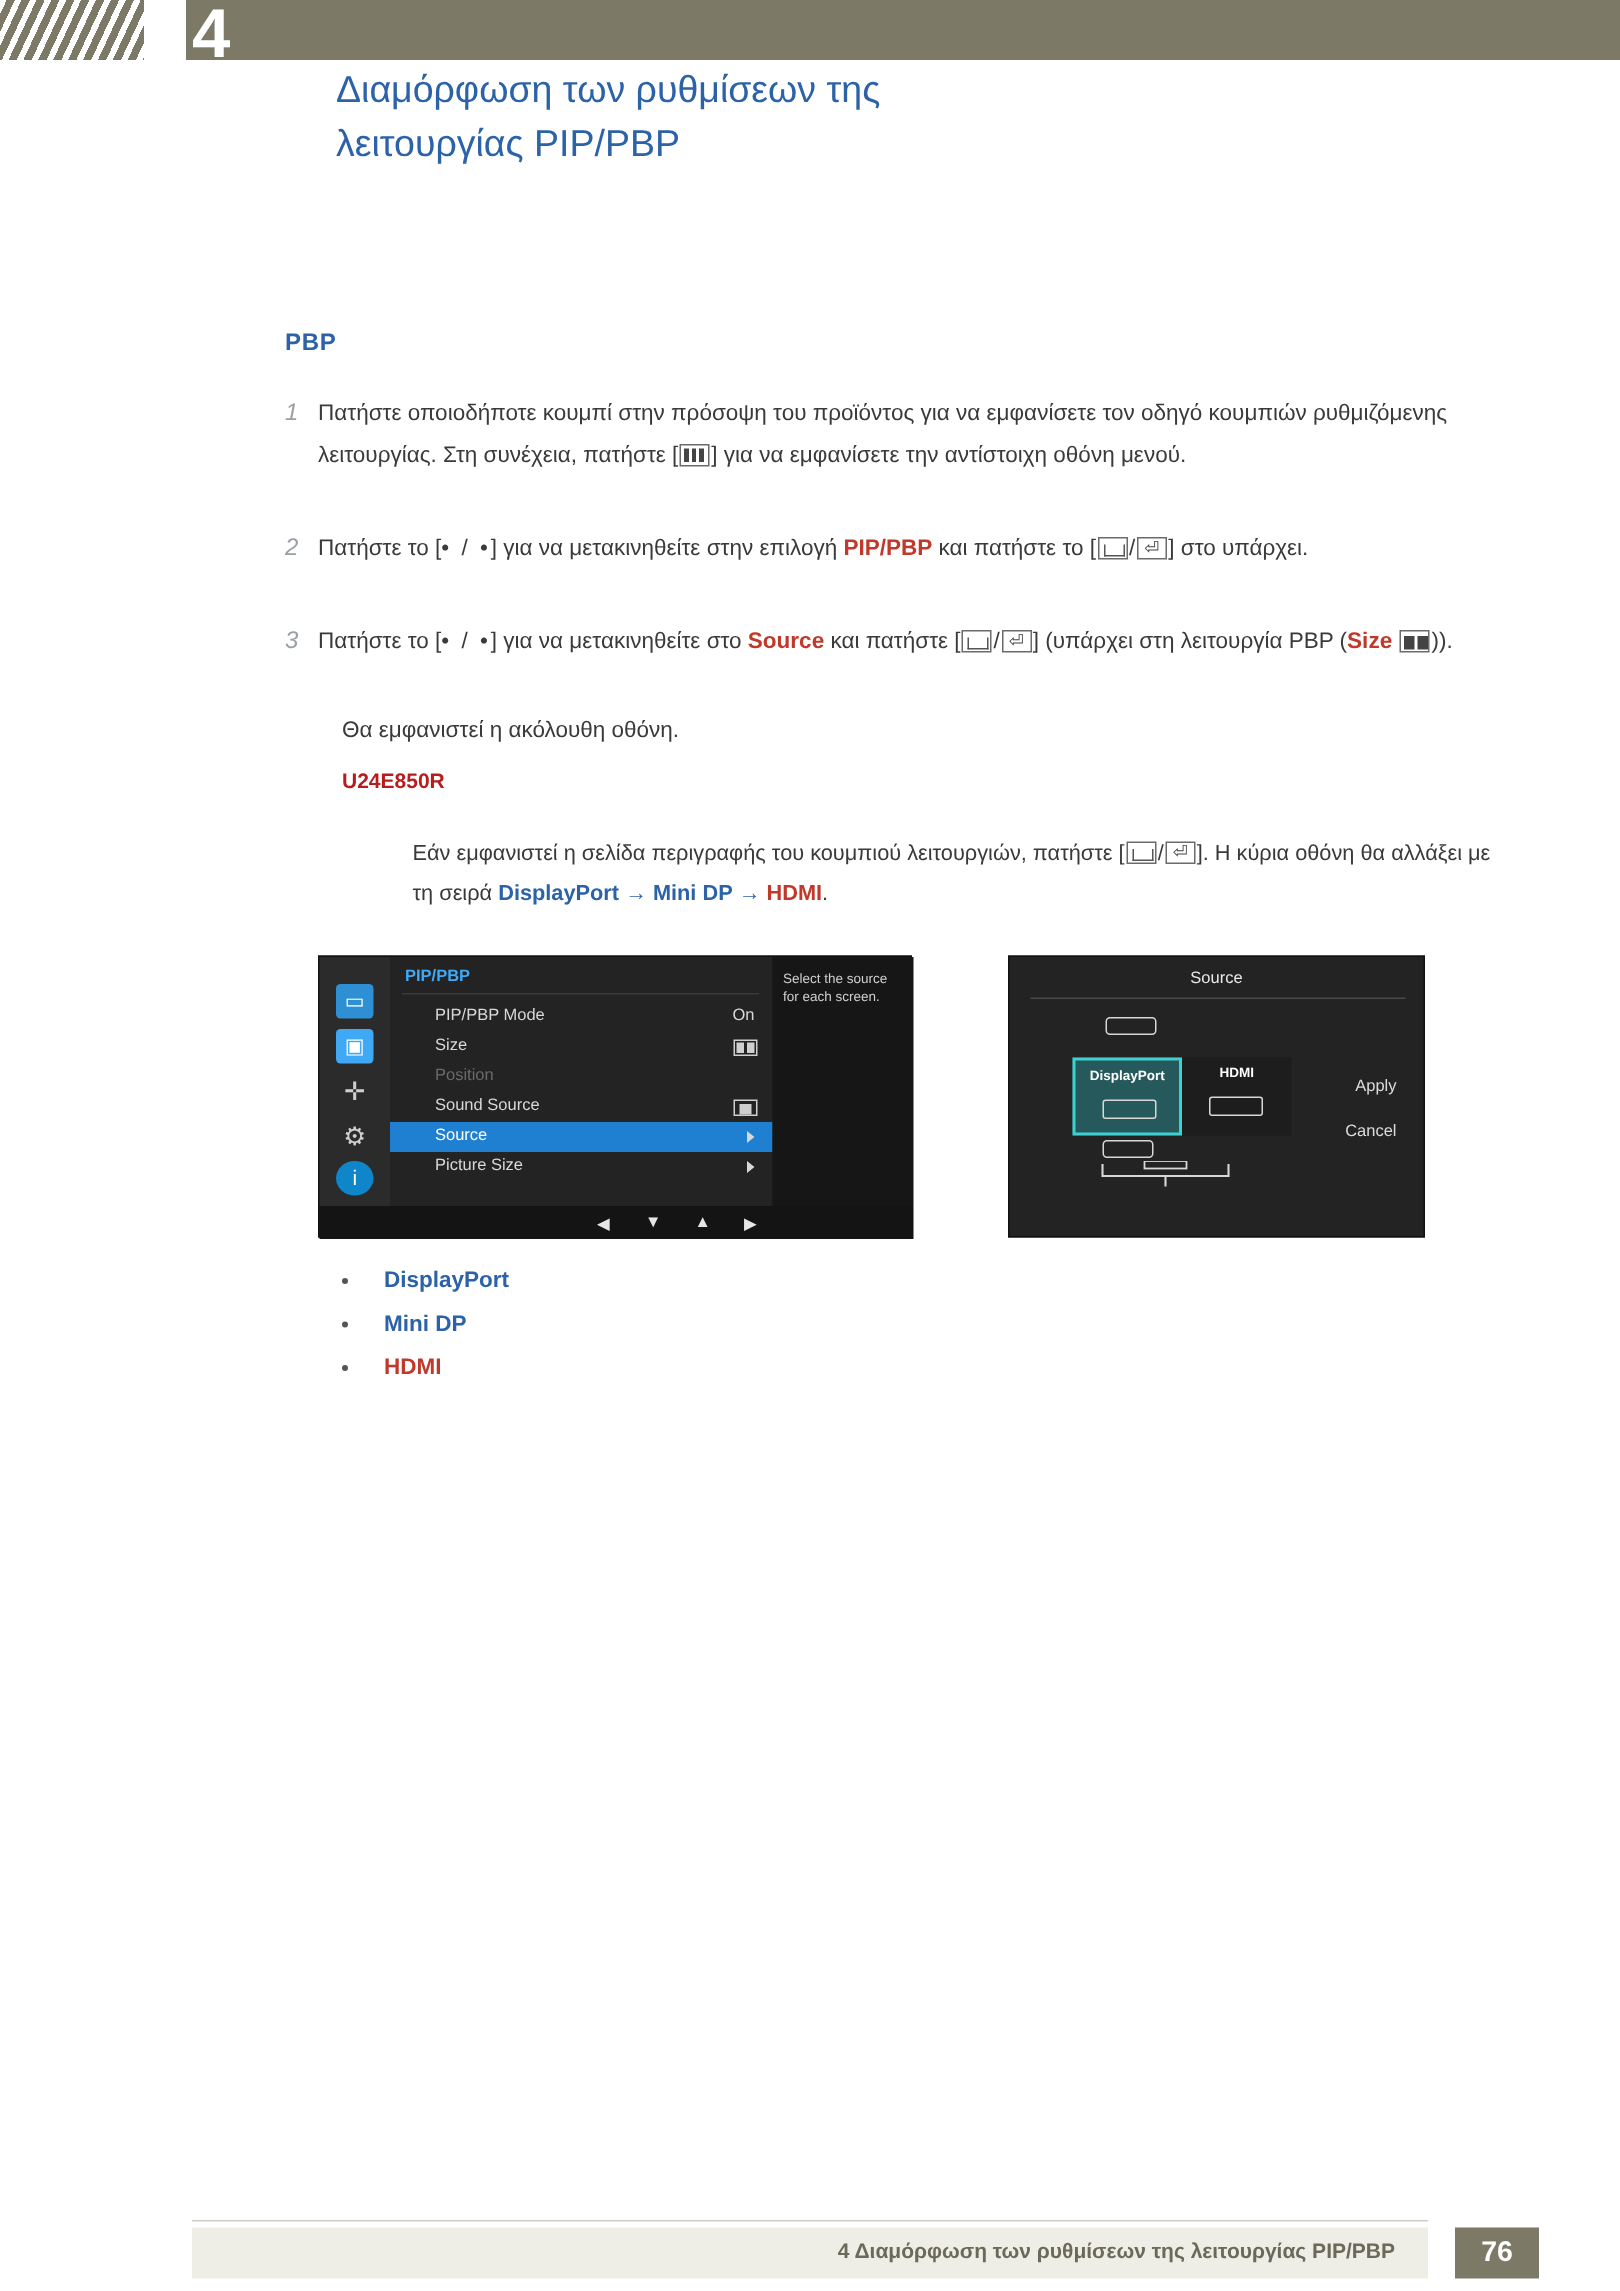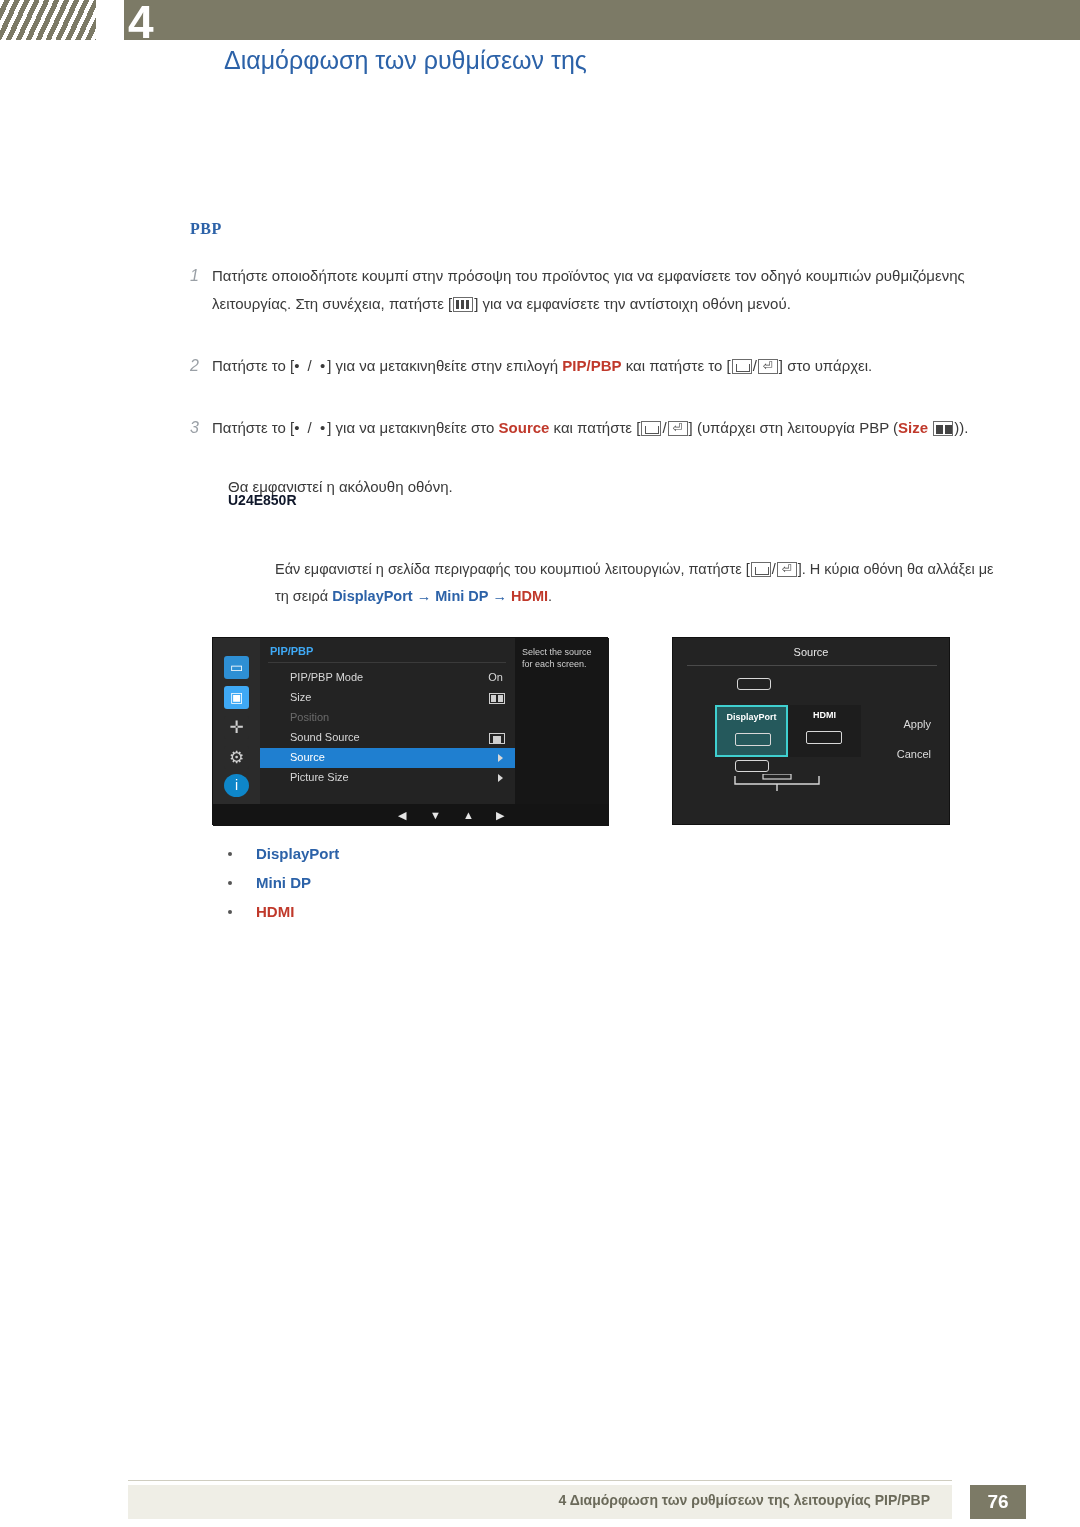--- a/index.html
+++ b/index.html
@@ -34,33 +34,33 @@
     position:absolute; top:42px; left:224px; width:700px;
     font-size:25px; font-weight:normal; color:#2c62a8;
     line-height:36px;
   }
 
   
   .content { position:absolute; top:0; left:0; width:1080px; height:1527px; }
 
   .sec-title {
     position:absolute; left:190px; top:220px;
-    font-size:16px; font-weight:bold; color:#2c62a8; letter-spacing:0.5px;font-family:Liberation Serif, serif;
+    font-size:16px; font-weight:bold; color:#2c62a8; letter-spacing:0.5px;
   }
 
   .step { position:absolute; left:190px; width:820px; font-size:15px; color:#3a3a3a; line-height:28px; }
   .step .num { position:absolute; left:0; top:0; color:#9aa0a6; font-style:italic; font-size:16px; }
   .step .txt { display:block; margin-left:22px; }
 
   .b-blue { color:#2c62a8; font-weight:bold; }
   .b-red  { color:#c0392b; font-weight:bold; }
 
   .plain { position:absolute; left:228px; font-size:15px; color:#3a3a3a; }
 
-  .model { position:absolute; left:228px; top:492px; font-size:14px; font-weight:bold; color:#0f172a;text-align:right; }
+  .model { position:absolute; left:228px; top:512px; font-size:14px; font-weight:bold; color:#b91c1c;text-align:right; }
 
   .note { position:absolute; left:275px; top:556px; width:720px; font-size:14.5px; color:#3a3a3a; line-height:27px; }
 
   
   .key {
     display:inline-block; vertical-align:-3px;
     border:1px solid #6b6b6b; background:#fff;
     width:20px; height:15px; position:relative; margin:0 1px;
   }
   .key.menu::before {
@@ -186,20 +186,21 @@
 </head>
 <body>
 
 <div class="header-band">
   <div class="header-hatch"></div>
   <div class="header-white-block"></div>
 </div>
 <div class="chapter-num">4</div>
 <div class="page-title">
   <span>Διαμόρφωση των ρυθμίσεων της</span><br>
+  <span>λειτουργίας PIP/PBP</span>
 </div>
 
 <div class="content">
 
   <div class="sec-title">PBP</div>
 
   <div class="step" style="top:262px;">
     <span class="num">1</span>
     <span class="txt"><span>Πατήστε οποιοδήποτε κουμπί στην πρόσοψη του προϊόντος για να εμφανίσετε τον οδηγό κουμπιών ρυθμιζόμενης λειτουργίας. Στη συνέχεια, πατήστε [</span><span class="key menu"></span><span>] για να εμφανίσετε την αντίστοιχη οθόνη μενού.</span></span>
   </div>

